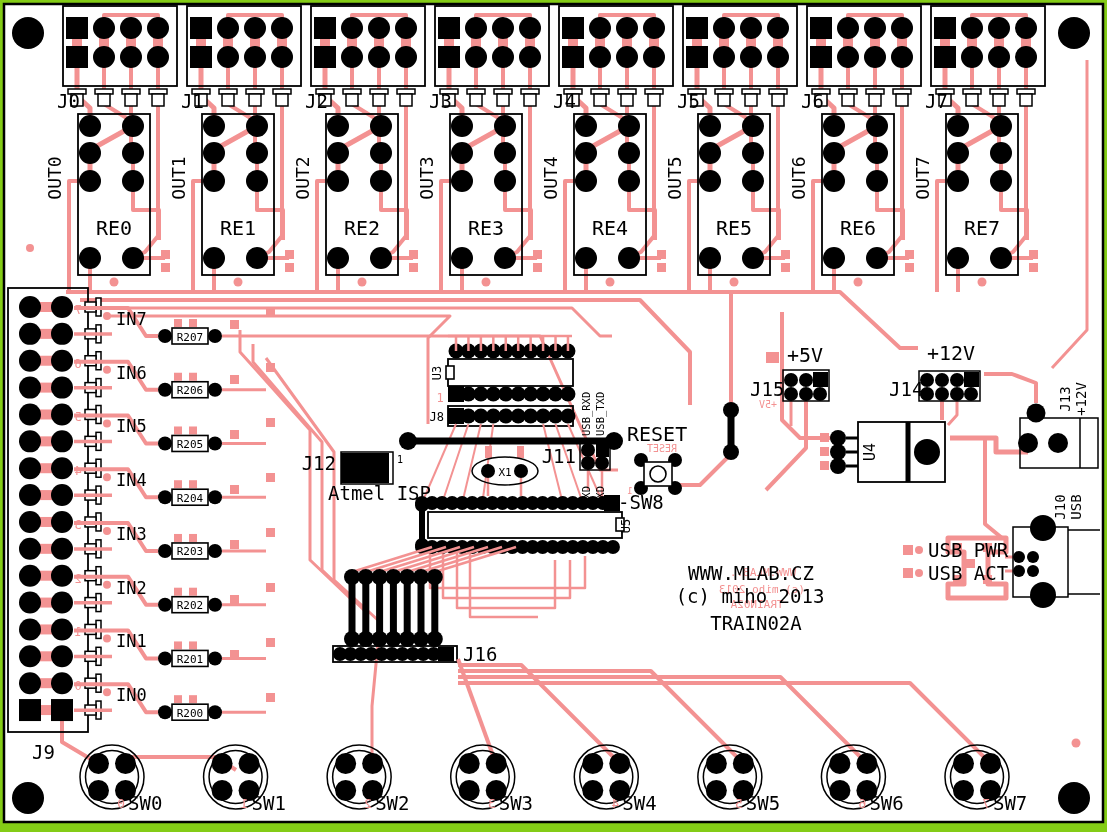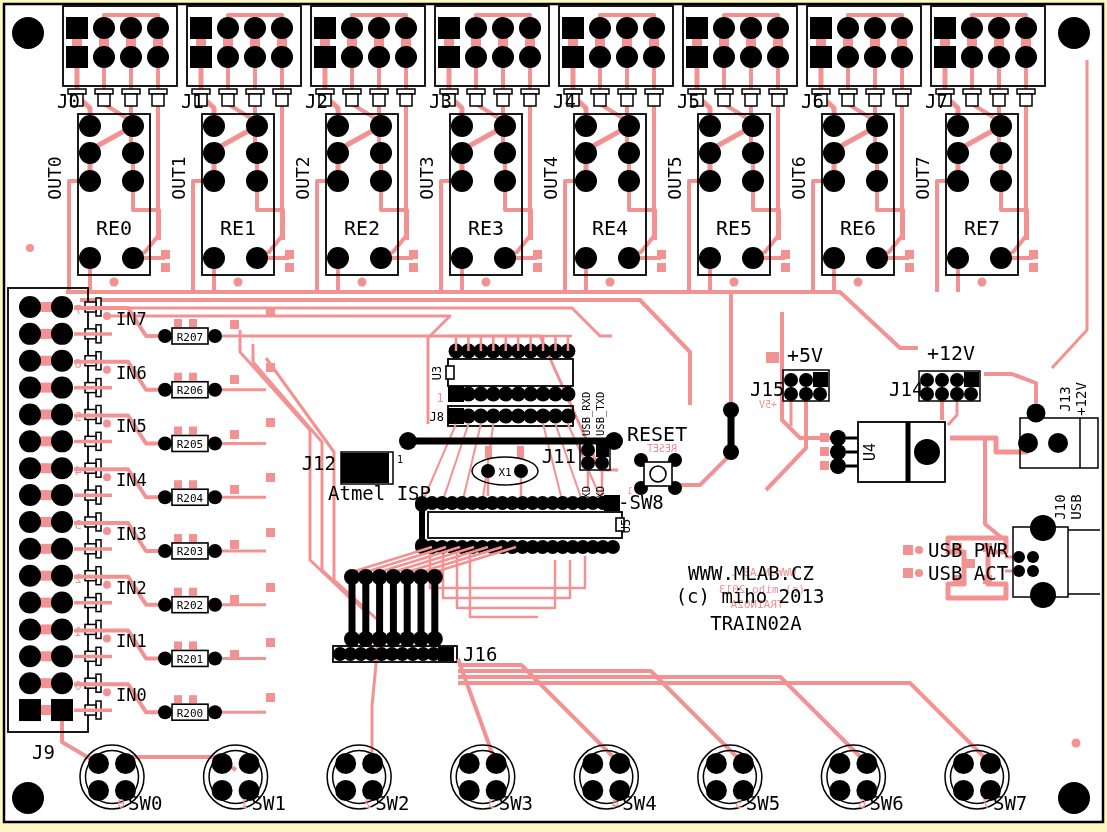--- a/index.html
+++ b/index.html
@@ -1,16 +1,16 @@
 <!DOCTYPE html>
 <html style="--copper: #F39292;"><head>
 <meta charset="utf-8">
 <style>
   html,body{margin:0;padding:0;background:#fff}
-  #wrap{width:1107px;height:832px;position:relative;background:#fef9c3}
+  #wrap{width:1107px;height:832px;position:relative;background:#84cc16}
   svg{display:block}
   .silk{fill:none;stroke:#000;stroke-width:1.8px}
   .thin{fill:none;stroke:#000;stroke-width:1.5px}
   .pad{fill:#000}
   .box{fill:#fff;stroke:#000;stroke-width:1.6px}
   .tm{fill:#fff;stroke:#000;stroke-width:1.5px}
   .cu{fill:none;stroke:var(--copper,#F39292);stroke-linejoin:round}
   .cuf{fill:var(--copper,#F39292)}
   .blk{stroke:#000;fill:none}
   text{font-family:"DejaVu Sans Mono","Liberation Mono",monospace;fill:#000}

